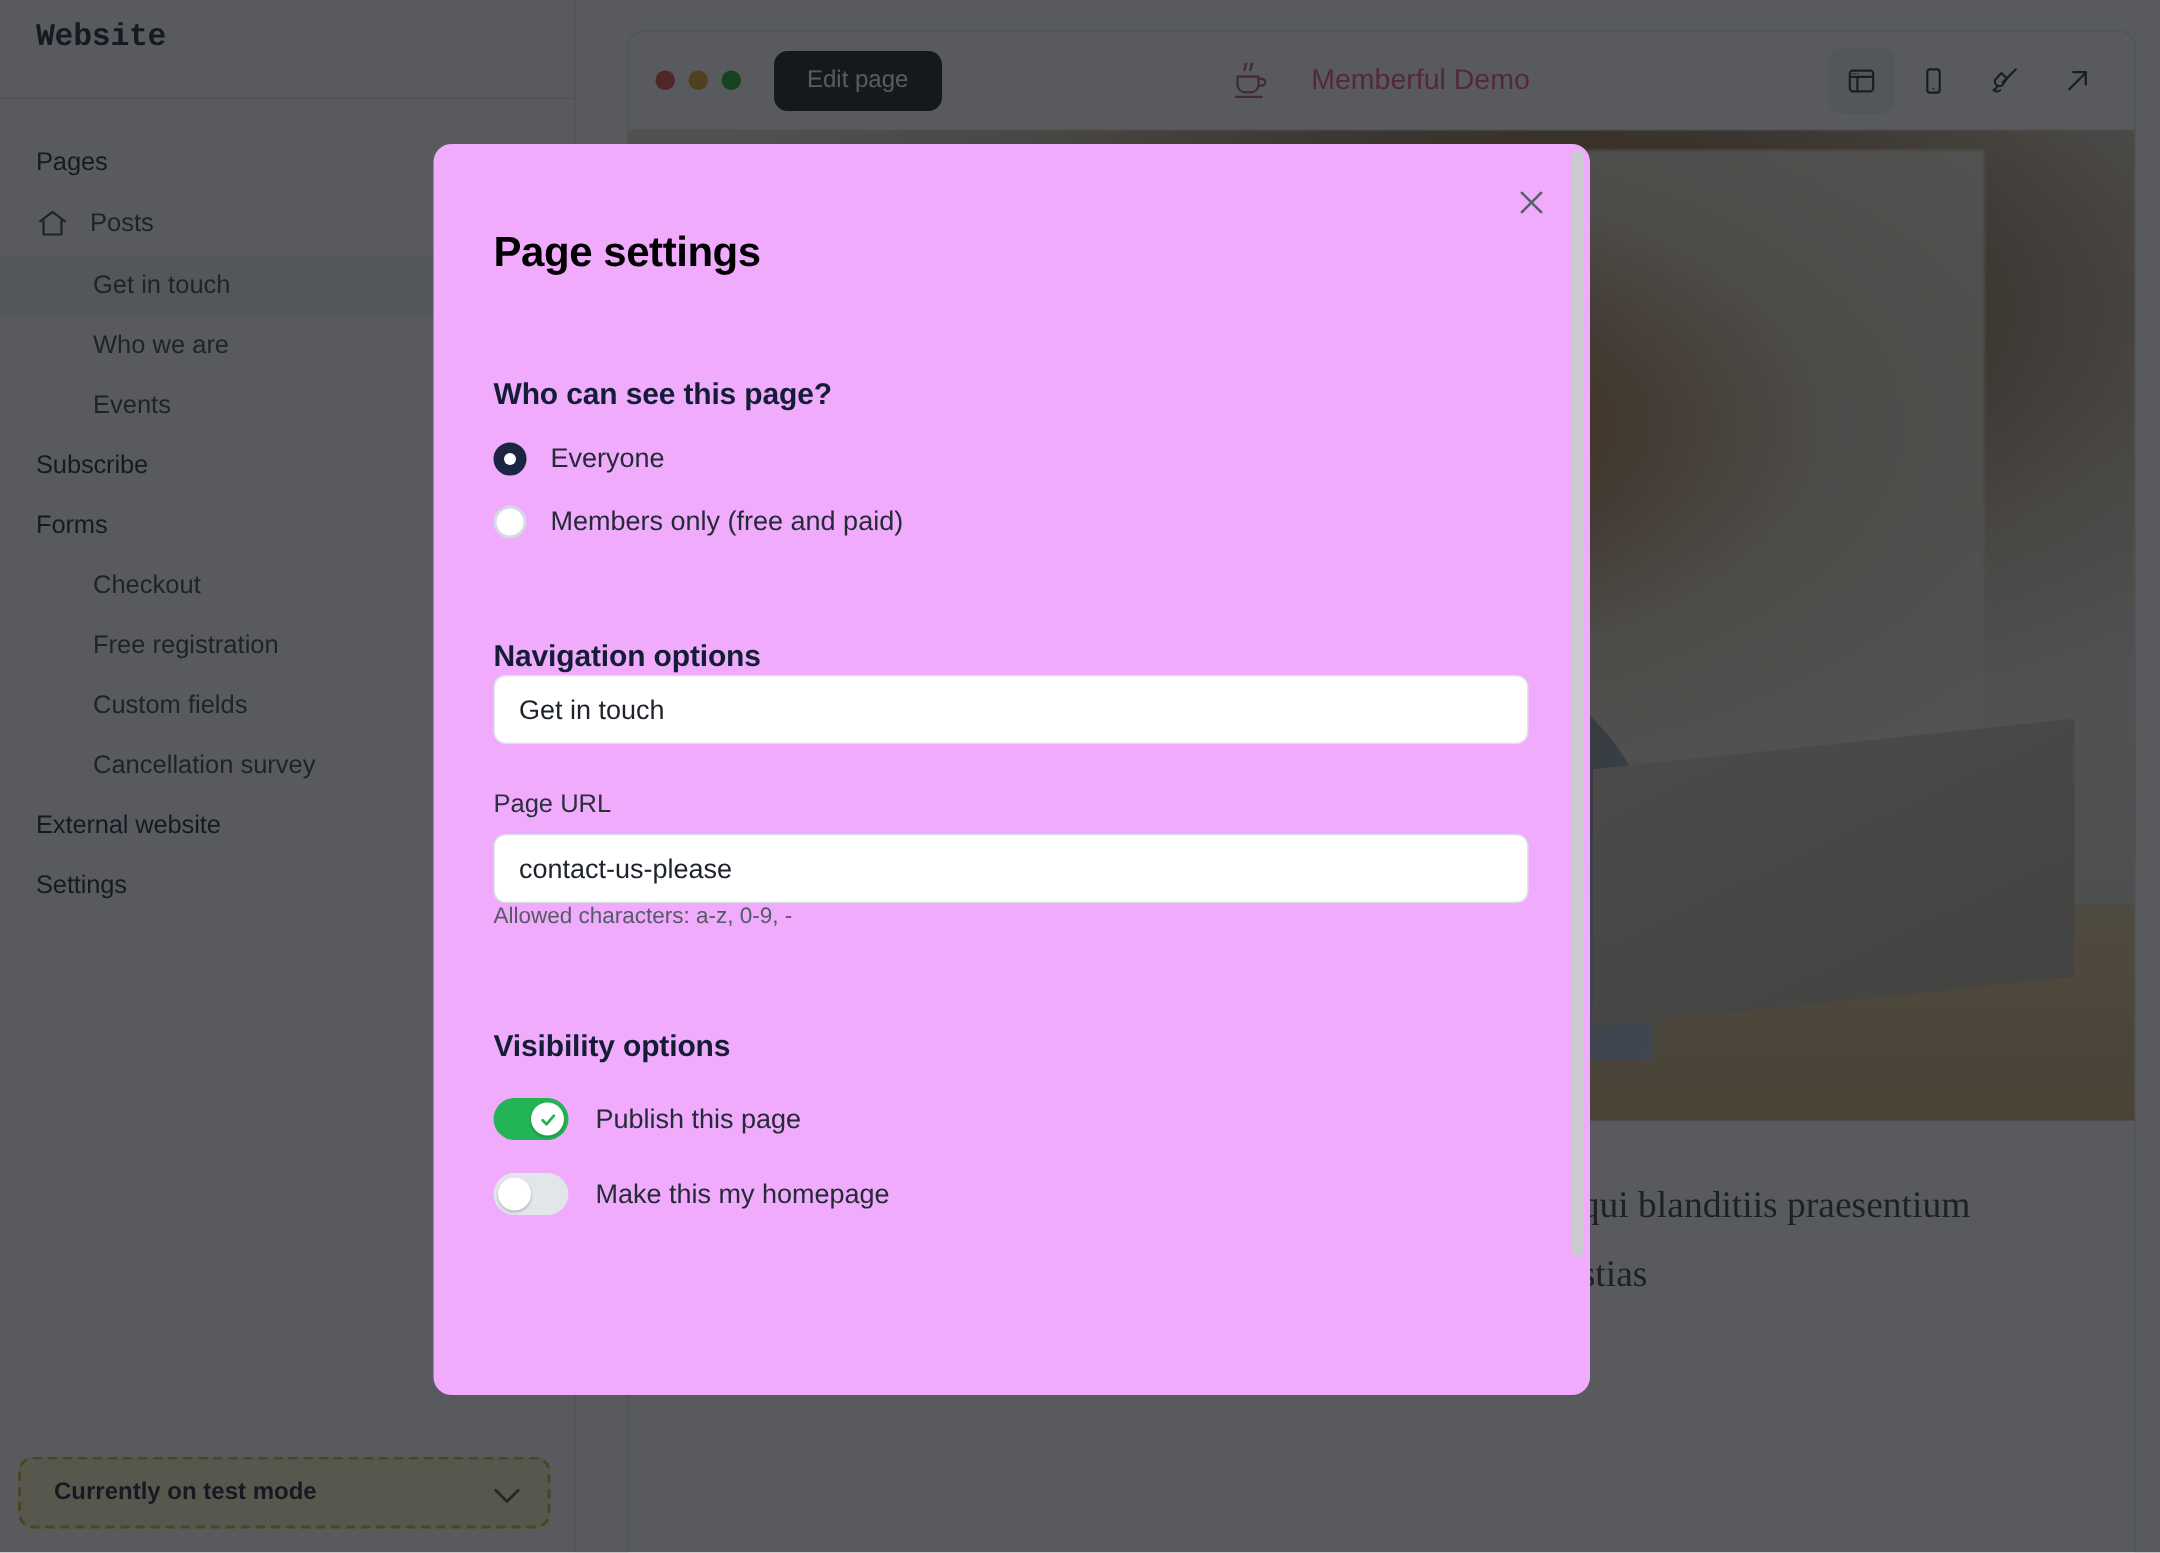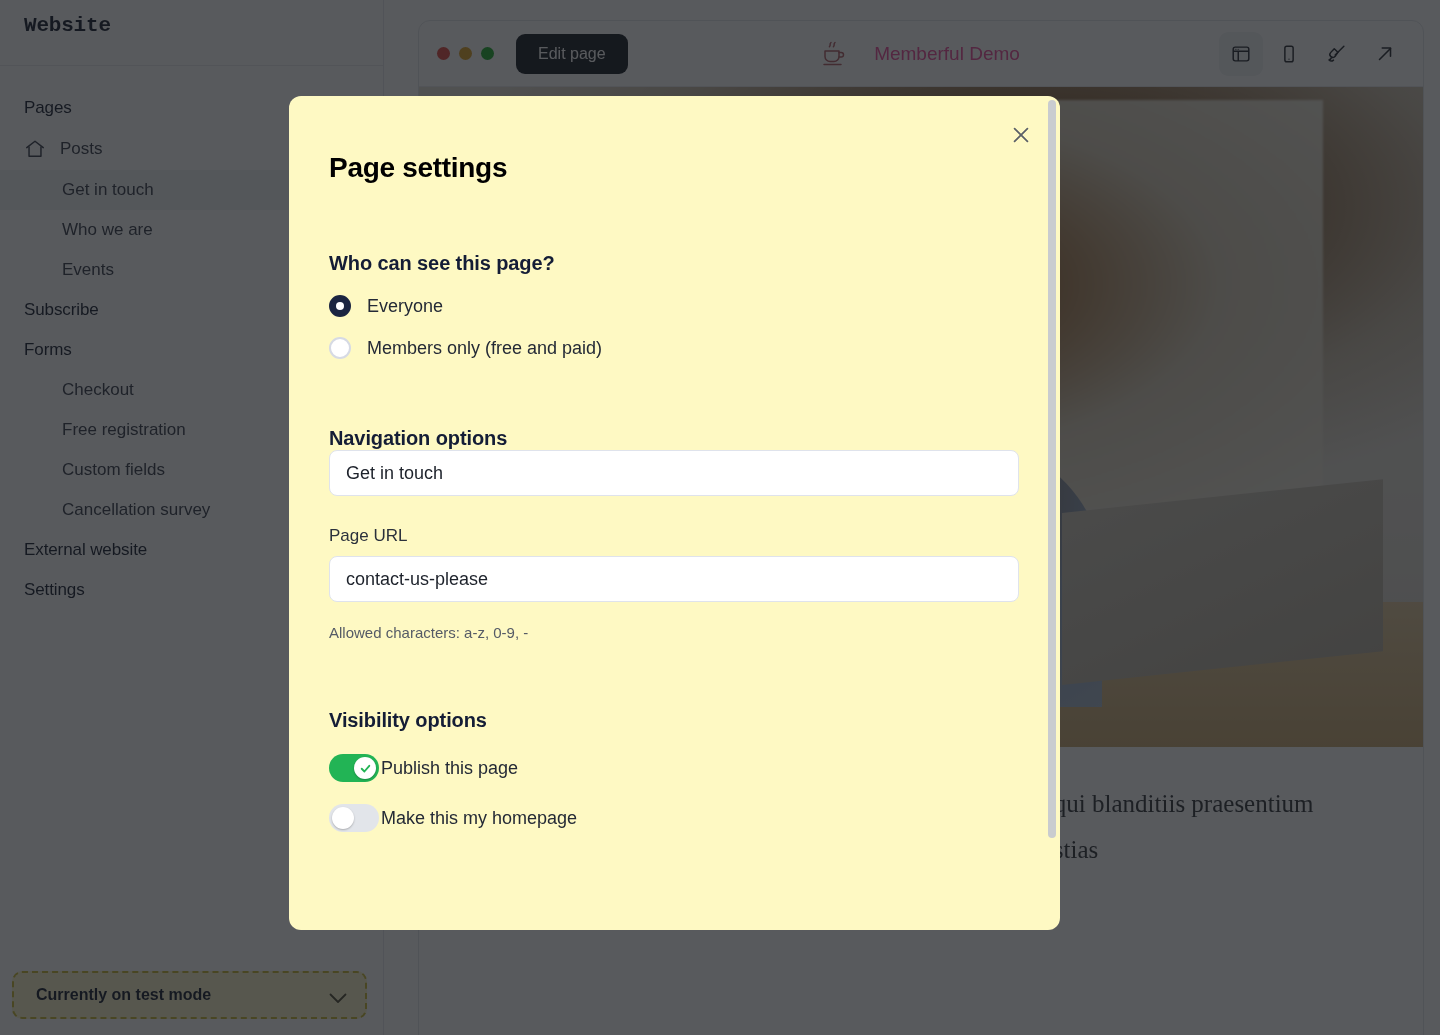--- a/index.html
+++ b/index.html
@@ -147,21 +147,21 @@
     position: absolute; inset: 0;
     background: rgba(24,26,30,0.72);
     z-index: 40;
   }
 
   
   .modal {
     position: absolute;
     left: 289px; top: 96px;
     width: 771px; height: 834px;
-    background: #fef9c3;
+    background: #f0abfc;
     border-radius: 12px;
     z-index: 50;
     overflow: hidden;
   }
   .modal-inner {
     position: absolute; inset: 0;
     padding: 40px 40px 0 40px;
     overflow: hidden;
   }
   .modal-close {
@@ -171,21 +171,21 @@
   }
   .modal-title {
     font-size: 28px; font-weight: bold; color: #000000;
     letter-spacing: -0.3px; margin: 16px 0 0 0;
   }
   .section-head {
     font-size: 20px; font-weight: bold; color: #141d36;
     margin-top: 68px; letter-spacing: -0.1px;
   }
   .radio-row {
-    display: flex; align-items: center; gap: 16px;
+    display: flex; align-items: flex-start; gap: 16px;
     margin-top: 20px; cursor: pointer;
   }
   .radio {
     width: 22px; height: 22px; border-radius: 50%;
     flex: 0 0 22px;
     border: 2px solid #d6dae4; background: #fff;
     display: flex; align-items: center; justify-content: center;
   }
   .radio.on { background: #1b2541; border-color: #1b2541; }
   .radio.on::after {
@@ -197,24 +197,24 @@
     font-size: 17px; color: #2b313c; margin-top: 30px; margin-bottom: 10px;
   }
   .text-input {
     width: 690px; height: 46px;
     border: 1px solid #dfe3ec; border-radius: 8px;
     background: #fff;
     font-family: inherit; font-size: 18px; color: #1d222b;
     padding: 0 16px;
     outline: none;
   }
-  .hint { font-size: 15px; color: #555b66; margin-top: 22px; }
+  .hint { font-size: 15px; color: #555b66; margin-top: 0; }
 
   .toggle-row {
-    display: flex; align-items: center; gap: 2px; margin-top: 22px; cursor: pointer;
+    display: flex; align-items: center; gap: 18px; margin-top: 22px; cursor: pointer;
   }
   .toggle {
     width: 50px; height: 28px; border-radius: 14px;
     background: #e2e5ea; position: relative; flex: 0 0 50px;
     transition: background .15s;
   }
   .toggle .knob {
     position: absolute; top: 3px; left: 3px;
     width: 22px; height: 22px; border-radius: 50%; background: #fff;
     box-shadow: 0 1px 2px rgba(0,0,0,.25);

